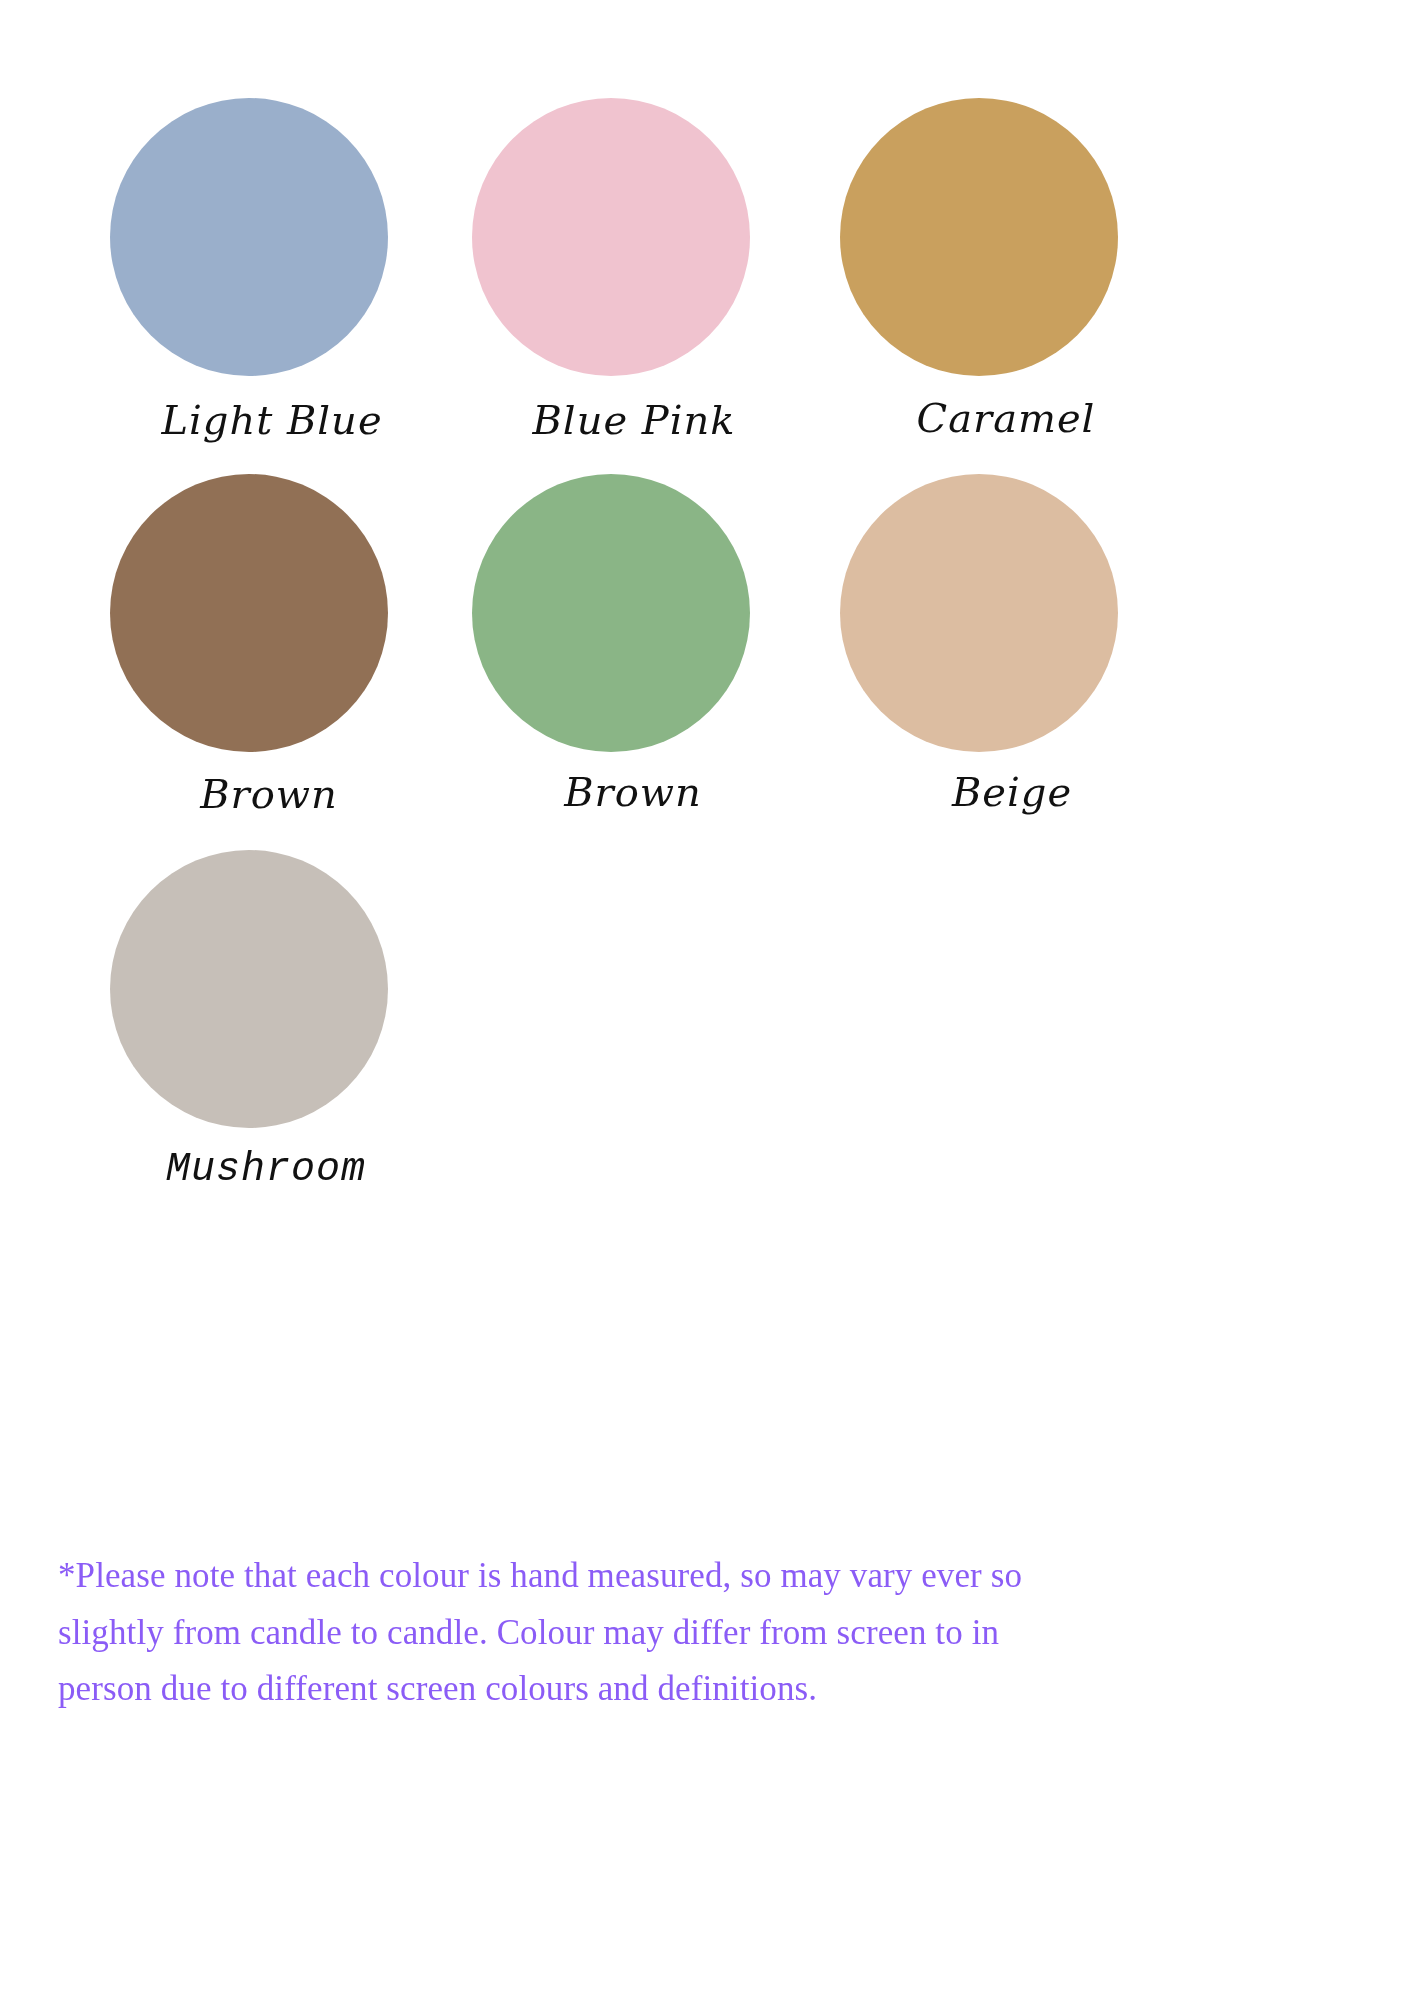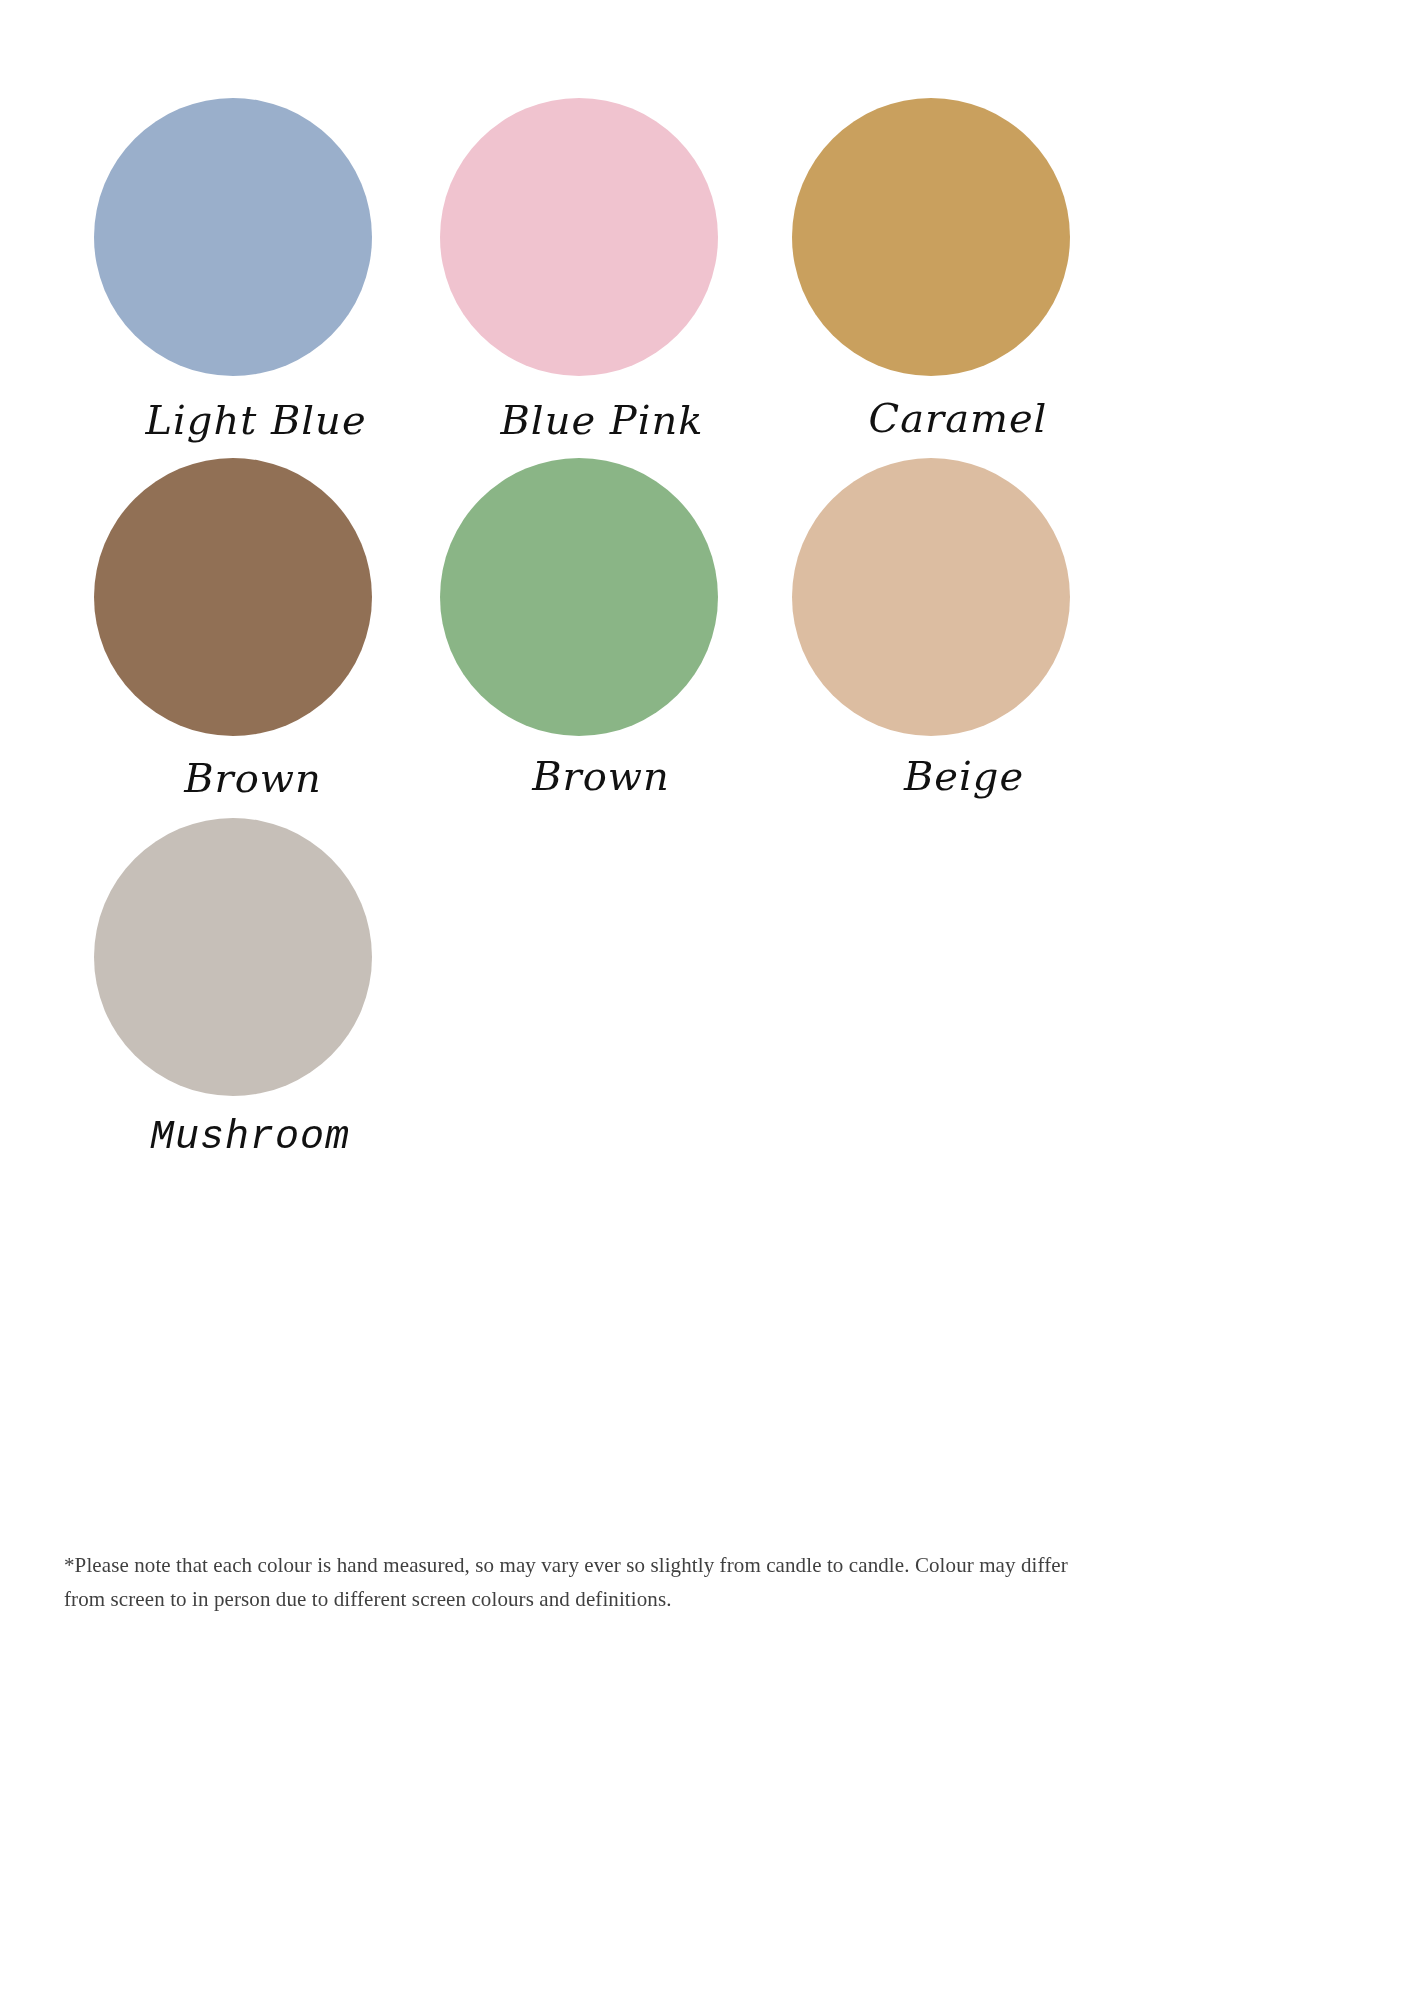--- a/index.html
+++ b/index.html
@@ -20,26 +20,27 @@
     width: 1415px;
     height: 2000px;
     background: #ffffff;
     position: relative;
   }
 
   
   .swatch-grid {
     position: absolute;
     top: 98px;
-    left: 88px;
+    left: 104px;
     width: 950px;
     display: grid;
     grid-template-columns: repeat(3, 350px);
     column-gap: 0px;
     row-gap: 0px;
+    gap: 16px;
   }
 
   .swatch {
     width: 350px;
     height: 360px;
     position: relative;
   }
 
   .swatch-disc {
     width: 278px;
@@ -85,26 +86,25 @@
   .cell-6 .swatch-disc { margin-left: 6px; }
   .cell-6 .swatch-label { top: 300px; left: 22px; width: 280px; font-family: Liberation Mono, monospace; }
 
   
   .disclaimer {
     position: absolute;
     top: 1548px;
     left: 58px;
     width: 1030px;
     font-family: "Liberation Serif", serif;
-    font-size: 21px;
+    font-size: 35px;
     line-height: 1.62;
-    color: #404040;
+    color: #8b5cf6;
     text-align: left;
     letter-spacing: 0.1px;
-    margin-left: 6px;
   }
 </style>
 </head>
 <body>
 
 <div class="page">
 
   <div class="swatch-grid">
 
     <div class="swatch cell-0">

